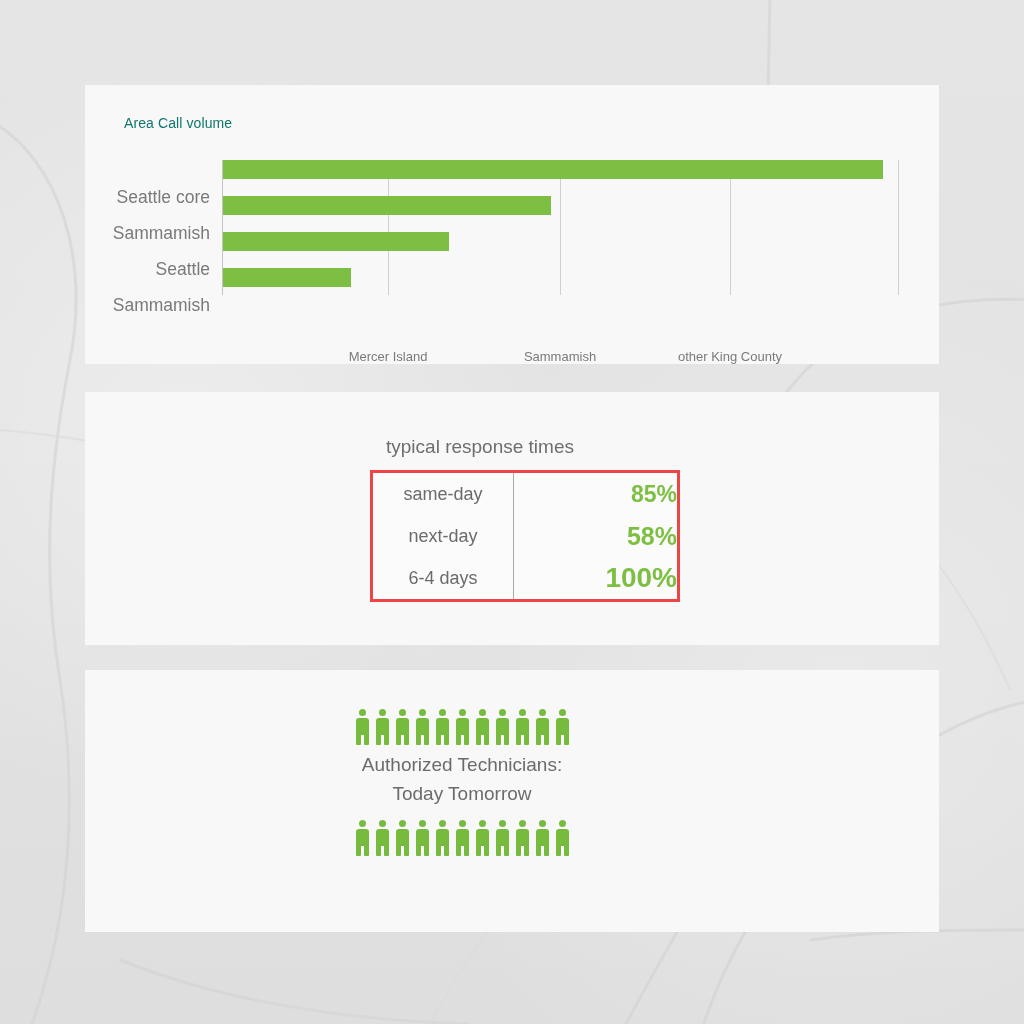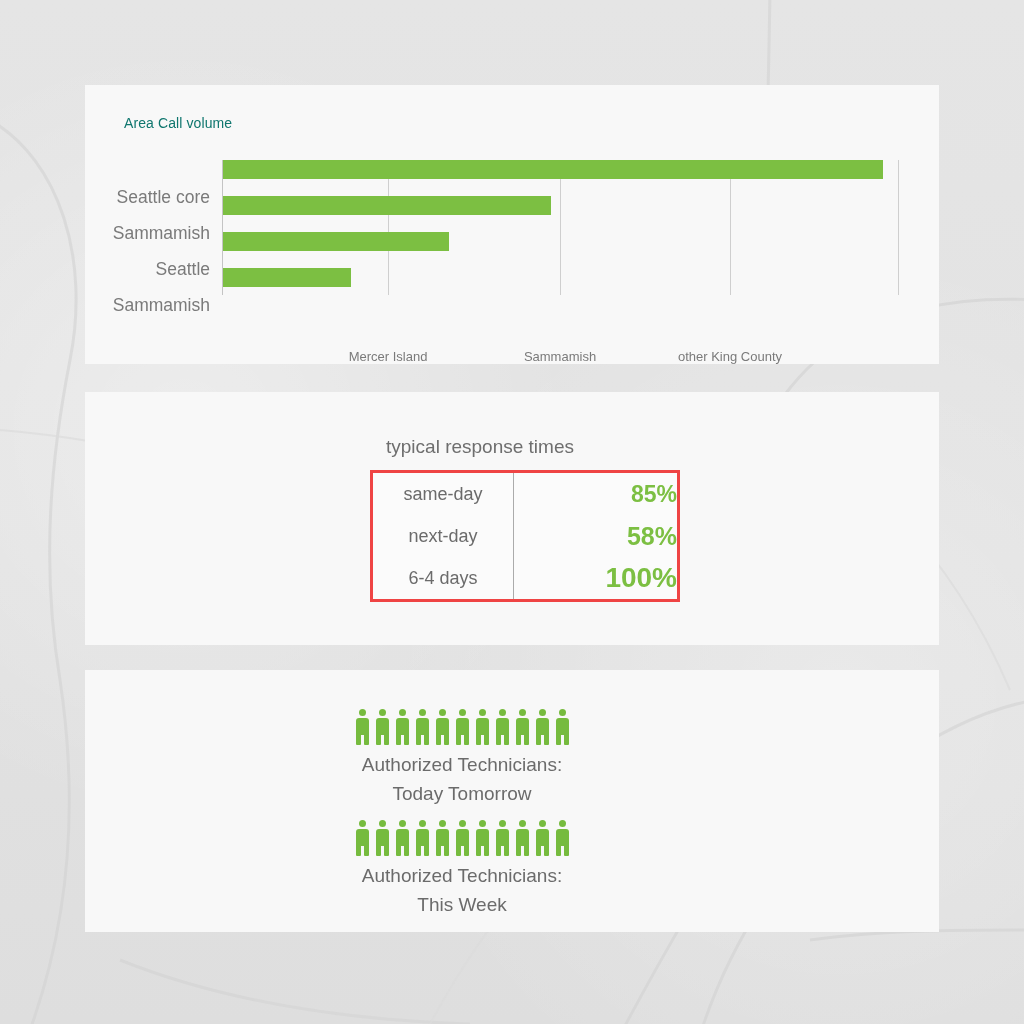--- a/index.html
+++ b/index.html
@@ -438,16 +438,15 @@
           <span class="leg-l"></span>
           <span class="leg-r"></span>
         </span>
         <span class="person">
           <span class="head"></span>
           <span class="body"></span>
           <span class="leg-l"></span>
           <span class="leg-r"></span>
         </span>
       </div>
-    <div class="picto-caption">Authorized Technicians: This Week</div>
   </div>
 
 </div>
 
 </body></html>

